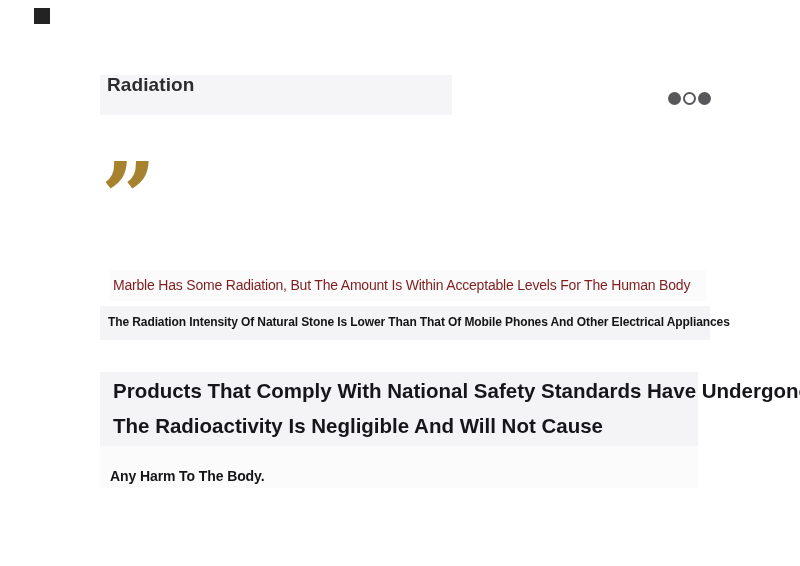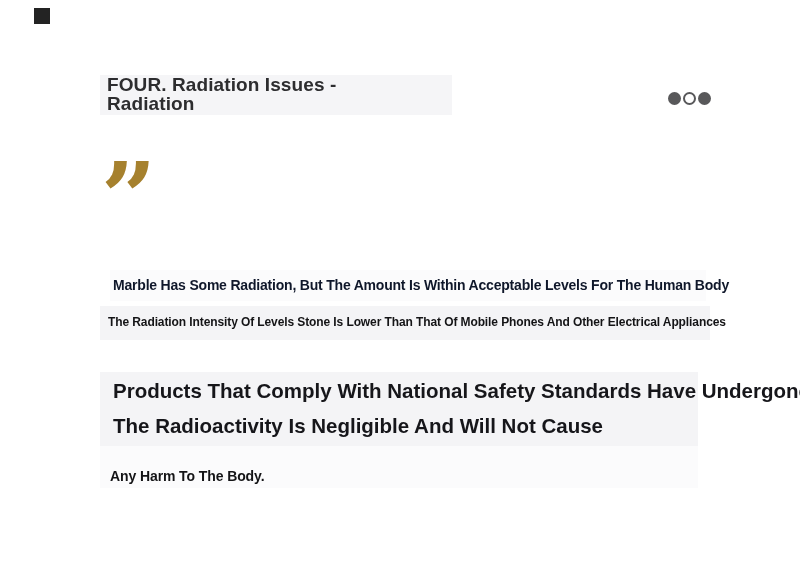--- a/index.html
+++ b/index.html
@@ -32,21 +32,21 @@
     left:101px;top:150px;
     font-family:"DejaVu Serif","Liberation Serif",serif;
     font-weight:700;font-size:96px;line-height:1;
     color:#a6812e;
   }
 
   
   .band-1{left:110px;top:270px;width:596px;height:31px;background:#fbfbfc;}
   .line-1{
     left:113px;top:277px;white-space:nowrap;
-    font-size:14px;font-weight:700;letter-spacing:-0.2px;color:#0f172a;
+    font-size:14px;font-weight:400;letter-spacing:-0.2px;color:#7f1d1d;
   }
   .band-2{left:100px;top:306px;width:610px;height:34px;background:#f4f4f6;}
   .line-2{
     left:108px;top:315px;white-space:nowrap;
     font-size:12px;font-weight:600;letter-spacing:-0.1px;color:#141416;
   }
 
   .band-3{left:100px;top:372px;width:598px;height:74px;background:#f4f4f6;}
   .emphasis{
     left:113px;top:373px;white-space:nowrap;
@@ -59,37 +59,36 @@
     font-size:14px;font-weight:600;letter-spacing:-0.1px;color:#141416;margin-top:12px;
   }
 </style>
 </head>
 <body>
 
 <div class="abs corner-square"></div>
 
 <div class="abs title-band"></div>
 <div class="abs title">
-  <div>FOUR. Radiation Issues -</div>
   <div>Radiation</div>
 </div>
 
 <div class="abs dots">
   <span class="dot"></span>
   <span class="dot outline"></span>
   <span class="dot"></span>
 </div>
 
 <div class="abs quote">”</div>
 
 <div class="abs band-1"></div>
 <div class="abs line-1">Marble Has Some Radiation, But The Amount Is Within Acceptable Levels For The Human Body</div>
 
 <div class="abs band-2"></div>
-<div class="abs line-2">The Radiation Intensity Of Levels Stone Is Lower Than That Of Mobile Phones And Other Electrical Appliances</div>
+<div class="abs line-2">The Radiation Intensity Of Natural Stone Is Lower Than That Of Mobile Phones And Other Electrical Appliances</div>
 
 <div class="abs band-3"></div>
 <div class="abs emphasis">
   <div>Products That Comply With National Safety Standards Have Undergone</div>
   <div>The Radioactivity Is Negligible And Will Not Cause</div>
 </div>
 
 <div class="abs band-4"></div>
 <div class="abs line-3">Any Harm To The Body.</div>
 

